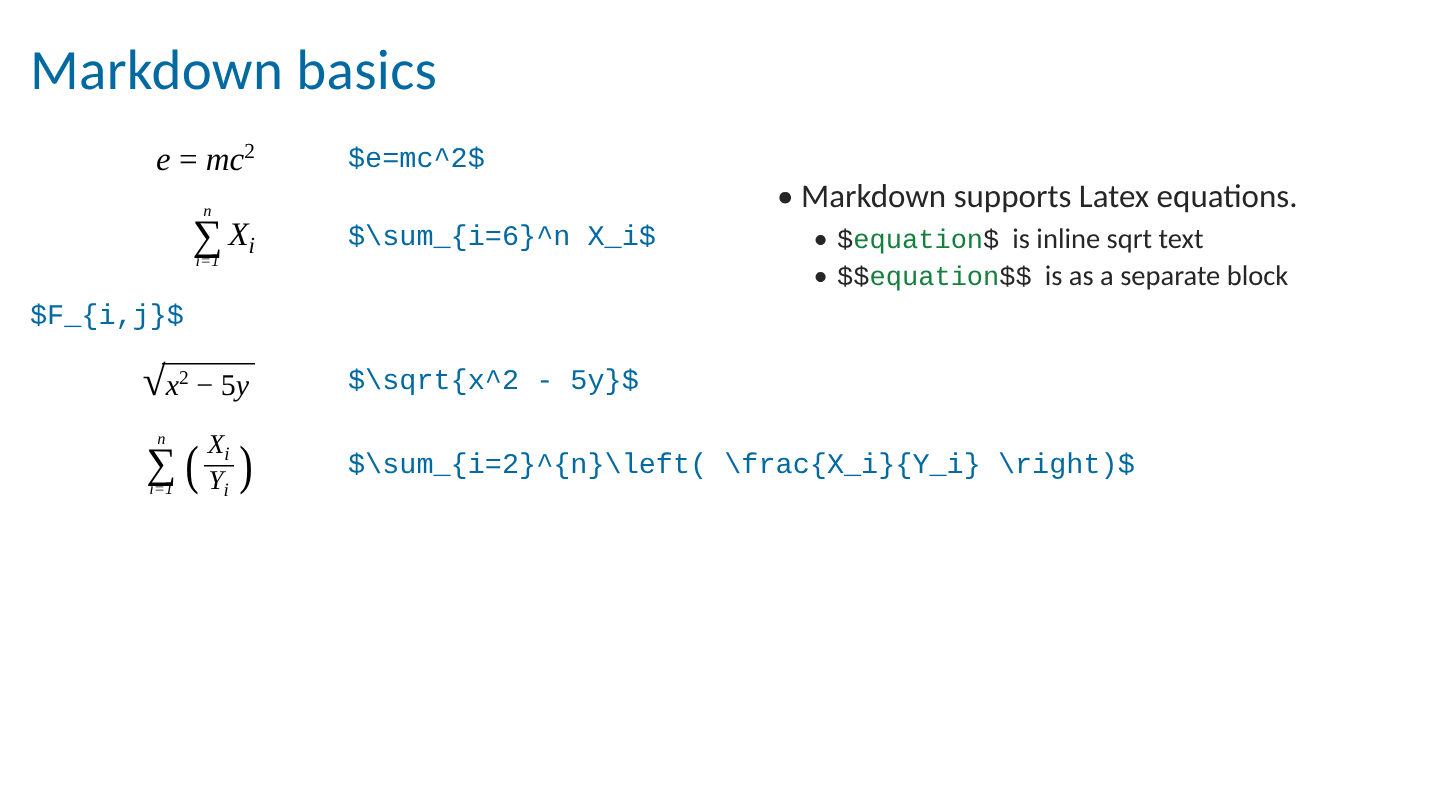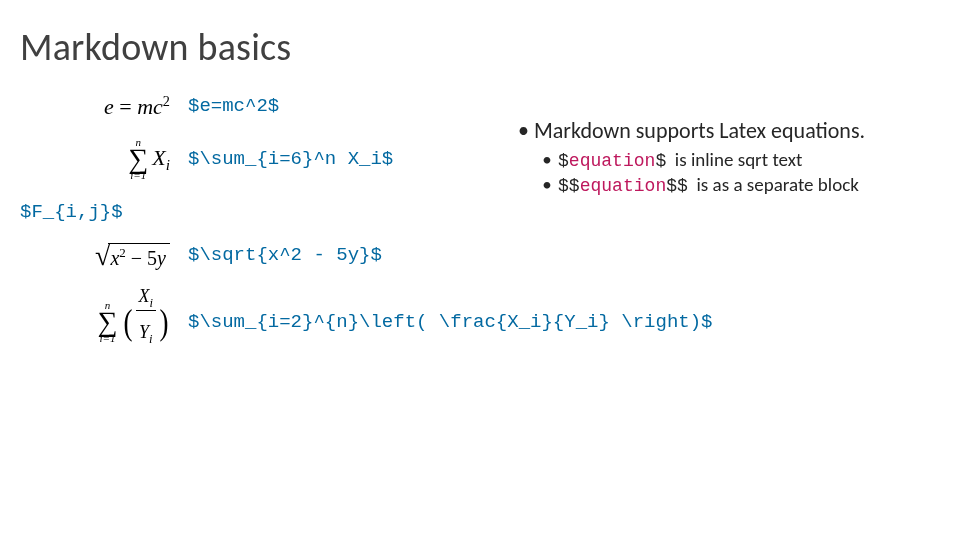--- a/index.html
+++ b/index.html
@@ -15,29 +15,30 @@
   .slide {
     width: 960px;
     height: 540px;
     position: relative;
     box-sizing: border-box;
     padding: 24px 20px 20px 20px;
   }
   .title {
     font-size: 38px;
     font-weight: 400;
-    color: #404040;
+    color: #0369a1;
     margin: 0 0 24px 0;
     letter-spacing: 0.2px;
   }
 
   .row {
     display: flex;
     align-items: center;
     margin-bottom: 20px;
+    gap: 44px;
   }
   .render {
     width: 150px;
     flex: 0 0 150px;
     display: flex;
     justify-content: flex-end;
     padding-right: 18px;
     color: #000;
   }
   .render .eq {
@@ -91,21 +92,21 @@
   .frac {
     display: inline-flex;
     flex-direction: column;
     align-items: center;
     vertical-align: middle;
     font-size: 18px;
     line-height: 1.05;
     margin: 0 2px;
   }
   .frac .num { padding: 0 3px; }
-  .frac .den { padding: 12px 3px; border-top: 1.5px solid #000; font-family: Liberation Serif, serif; }
+  .frac .den { padding: 0 3px; border-top: 1.5px solid #000; font-family: Liberation Serif, serif; }
   .paren-big {
     font-style: normal;
     font-size: 36px;
     line-height: 0.8;
     display: inline-block;
     vertical-align: middle;
     transform: scaleX(0.75);
   }
 
   
@@ -132,21 +133,21 @@
   .bullet {
     display: inline-block;
     width: 10px;
     text-align: center;
     margin-right: 6px;
   }
   .notes code {
     font-family: "Courier New", Consolas, monospace;
     font-size: 0.95em;
   }
-  .notes code .eqword { color: #be185d; }
+  .notes code .eqword { color: #15803d; }
 </style>
 </head>
 <body>
 
 <div class="slide">
 
   <h1 class="title">Markdown basics</h1>
 
   <div class="row">
     <div class="render">

